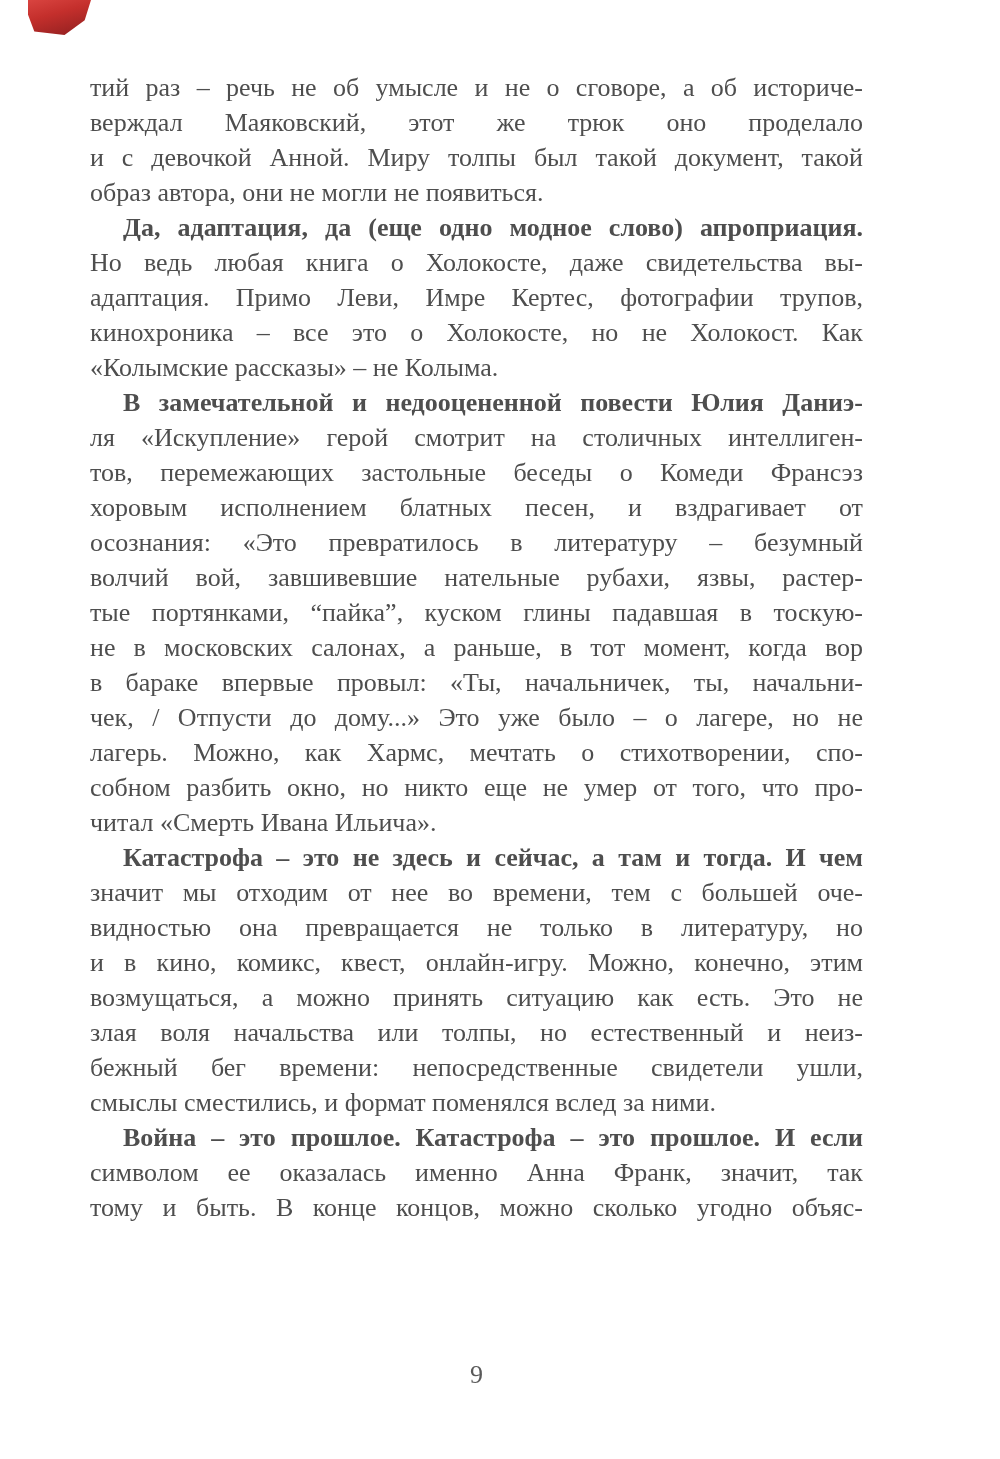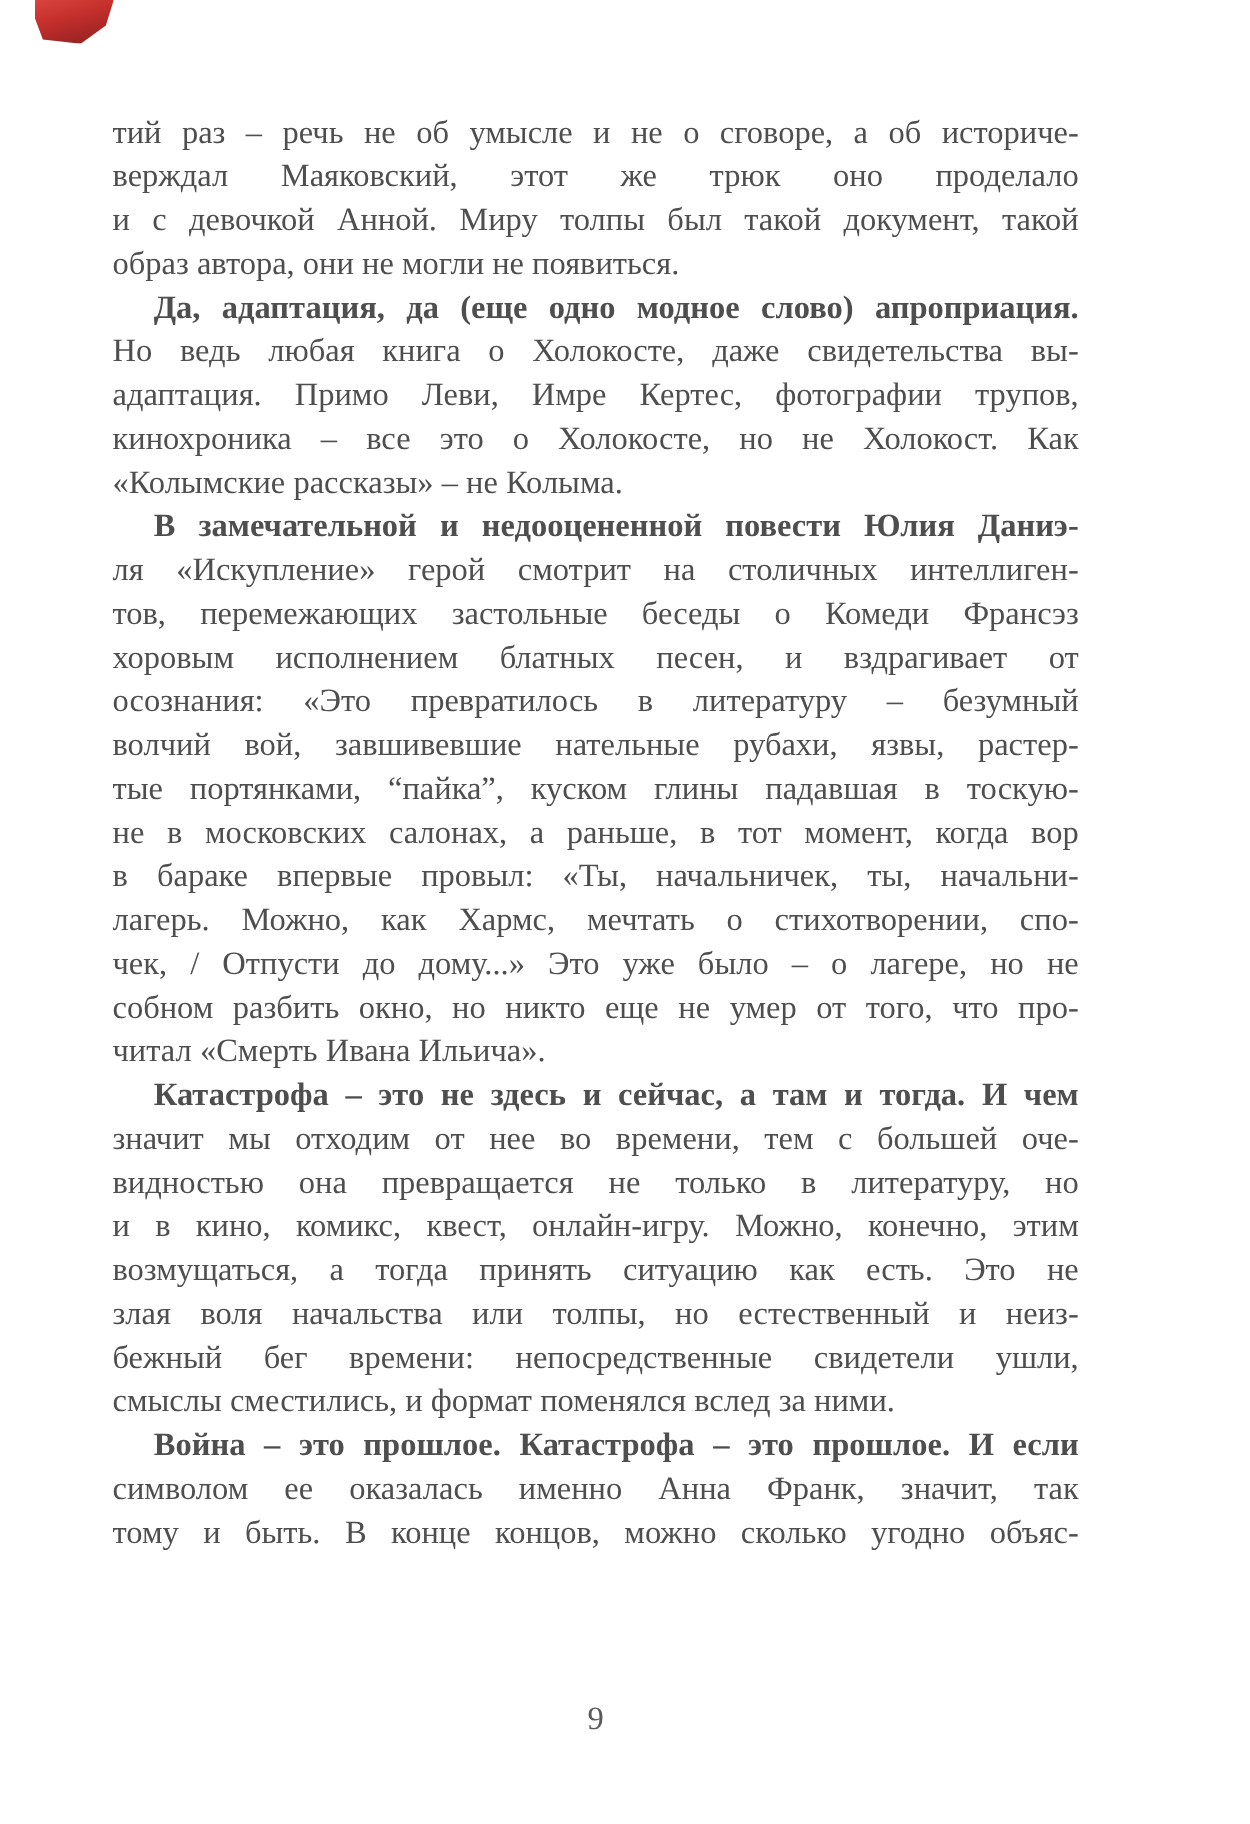--- a/index.html
+++ b/index.html
@@ -21,21 +21,21 @@
     left: 28px;
     top: 0;
     width: 63px;
     height: 35px;
     background: linear-gradient(165deg, #d94440 0%, #c42f2c 40%, #8e1f1f 100%);
     clip-path: polygon(0% 0%, 100% 0%, 90% 58%, 58% 100%, 10% 90%, 0% 42%);
   }
   .text-block {
     position: absolute;
     left: 90px;
-    top: 88px;
+    top: 70px;
     width: 773px;
     color: #4e4e4e;
     font-size: 26px;
     line-height: 35px;
   }
   .line {
     text-align: justify;
     text-align-last: justify;
     height: 35px;
     overflow: hidden;
@@ -74,29 +74,29 @@
       <div class="line endline">«Колымские рассказы» – не Колыма.</div>
       <div class="line indent">В замечательной и недооцененной повести Юлия Даниэ-</div>
       <div class="line">ля «Искупление» герой смотрит на столичных интеллиген-</div>
       <div class="line">тов, перемежающих застольные беседы о Комеди Франсэз</div>
       <div class="line">хоровым исполнением блатных песен, и вздрагивает от</div>
       <div class="line">осознания: «Это превратилось в литературу – безумный</div>
       <div class="line">волчий вой, завшивевшие нательные рубахи, язвы, растер-</div>
       <div class="line">тые портянками, “пайка”, куском глины падавшая в тоскую-</div>
       <div class="line">не в московских салонах, а раньше, в тот момент, когда вор</div>
       <div class="line">в бараке впервые провыл: «Ты, начальничек, ты, начальни-</div>
+      <div class="line">чек, / Отпусти до дому...» Это уже было – о лагере, но не</div>
       <div class="line">лагерь. Можно, как Хармс, мечтать о стихотворении, спо-</div>
-      <div class="line">чек, / Отпусти до дому...» Это уже было – о лагере, но не</div>
       <div class="line">собном разбить окно, но никто еще не умер от того, что про-</div>
       <div class="line endline">читал «Смерть Ивана Ильича».</div>
       <div class="line indent">Катастрофа – это не здесь и сейчас, а там и тогда. И чем</div>
       <div class="line">значит мы отходим от нее во времени, тем с большей оче-</div>
       <div class="line">видностью она превращается не только в литературу, но</div>
       <div class="line">и в кино, комикс, квест, онлайн-игру. Можно, конечно, этим</div>
-      <div class="line">возмущаться, а тогда принять ситуацию как есть. Это не</div>
+      <div class="line">возмущаться, а можно принять ситуацию как есть. Это не</div>
       <div class="line">злая воля начальства или толпы, но естественный и неиз-</div>
       <div class="line">бежный бег времени: непосредственные свидетели ушли,</div>
       <div class="line endline">смыслы сместились, и формат поменялся вслед за ними.</div>
       <div class="line indent">Война – это прошлое. Катастрофа – это прошлое. И если</div>
       <div class="line">символом ее оказалась именно Анна Франк, значит, так</div>
       <div class="line">тому и быть. В конце концов, можно сколько угодно объяс-</div>
     </main>
   <div class="page-number">9</div>
 </div>
 

